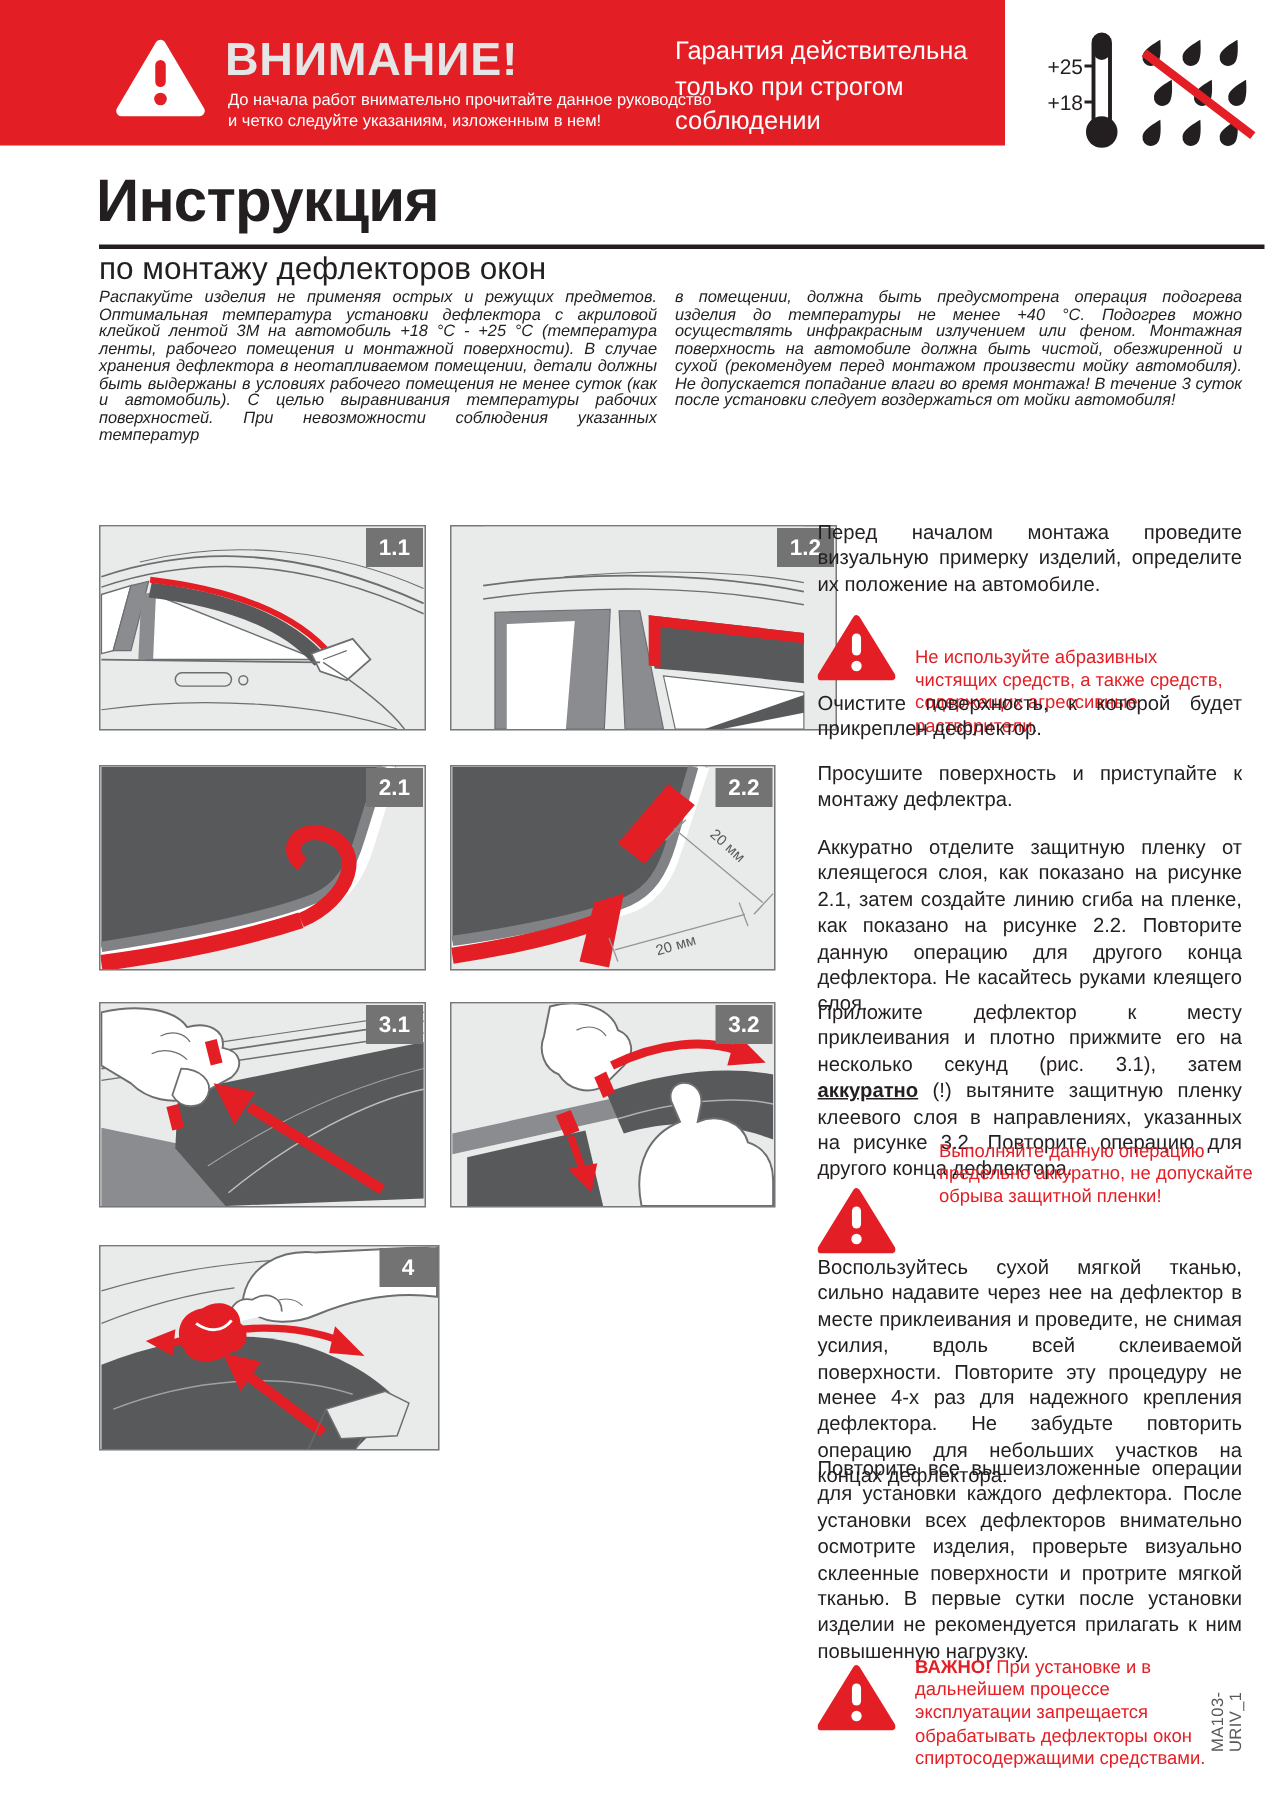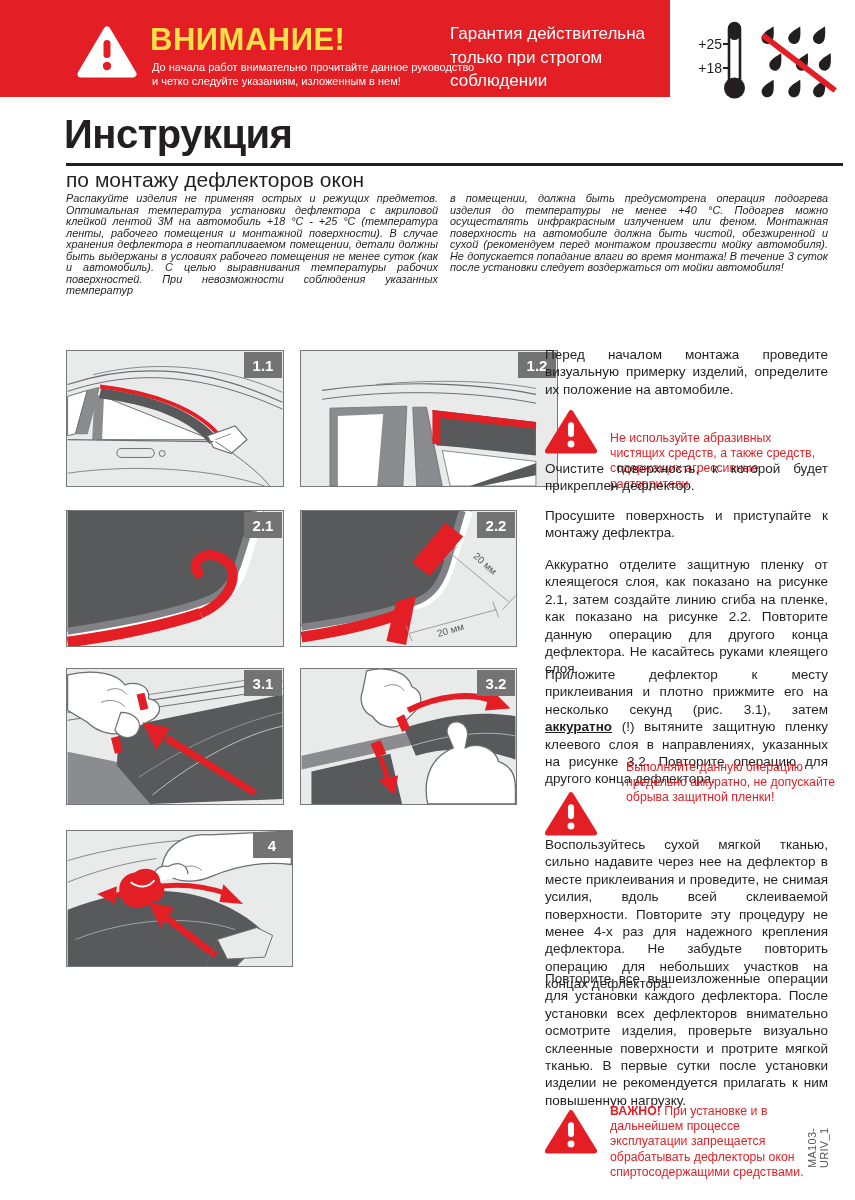--- a/index.html
+++ b/index.html
@@ -4,21 +4,21 @@
 <style>
   html,body { margin:0; padding:0; background:#fff; }
   .page {
     position:relative; width:855px; height:1200px; background:#fff;
     font-family:"Liberation Sans", sans-serif; color:#231f20; overflow:hidden;
   }
   .abs { position:absolute; }
 
   
   .banner { position:absolute; left:0; top:0; width:670px; height:97px; background:#e31e24; }
-  .banner-title { position:absolute; left:150px; top:22px; color:#fde047; font-weight:bold; font-size:31px; letter-spacing:0.5px; }
+  .banner-title { position:absolute; left:150px; top:22px; color:#e5e5e5; font-weight:bold; font-size:31px; letter-spacing:0.5px; }
   .banner-sub { position:absolute; left:152px; top:61px; color:#fff; font-size:11px; line-height:13.5px; }
   .warranty { position:absolute; left:450px; top:22px; color:#fff; font-size:17px; line-height:23.5px; }
 
   
   .h1 { position:absolute; left:64px; top:112px; font-size:40px; font-weight:bold; letter-spacing:-0.5px; }
   .h1-rule { position:absolute; left:66px; top:163px; width:777px; height:3px; background:#231f20; }
   .h2 { position:absolute; left:66px; top:168px; font-size:21px; }
 
   
   .intro { position:absolute; top:193px; font-size:10.9px; line-height:11.5px; font-style:italic; text-align:justify; }

